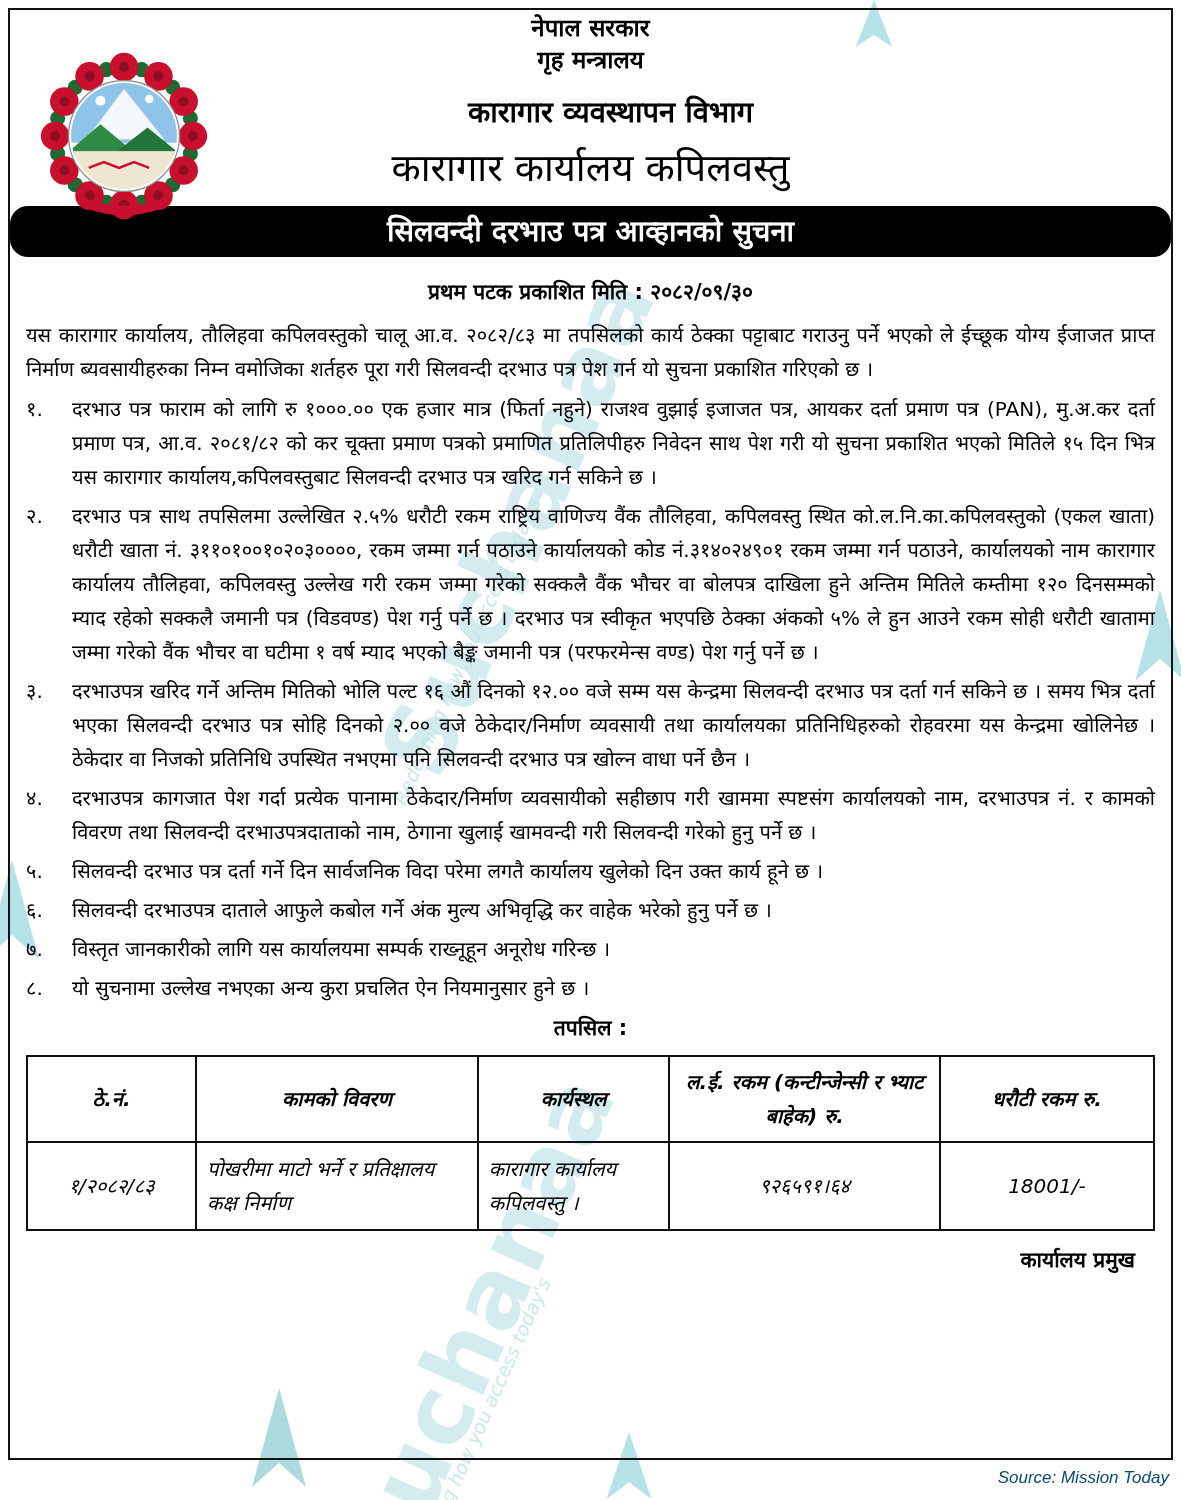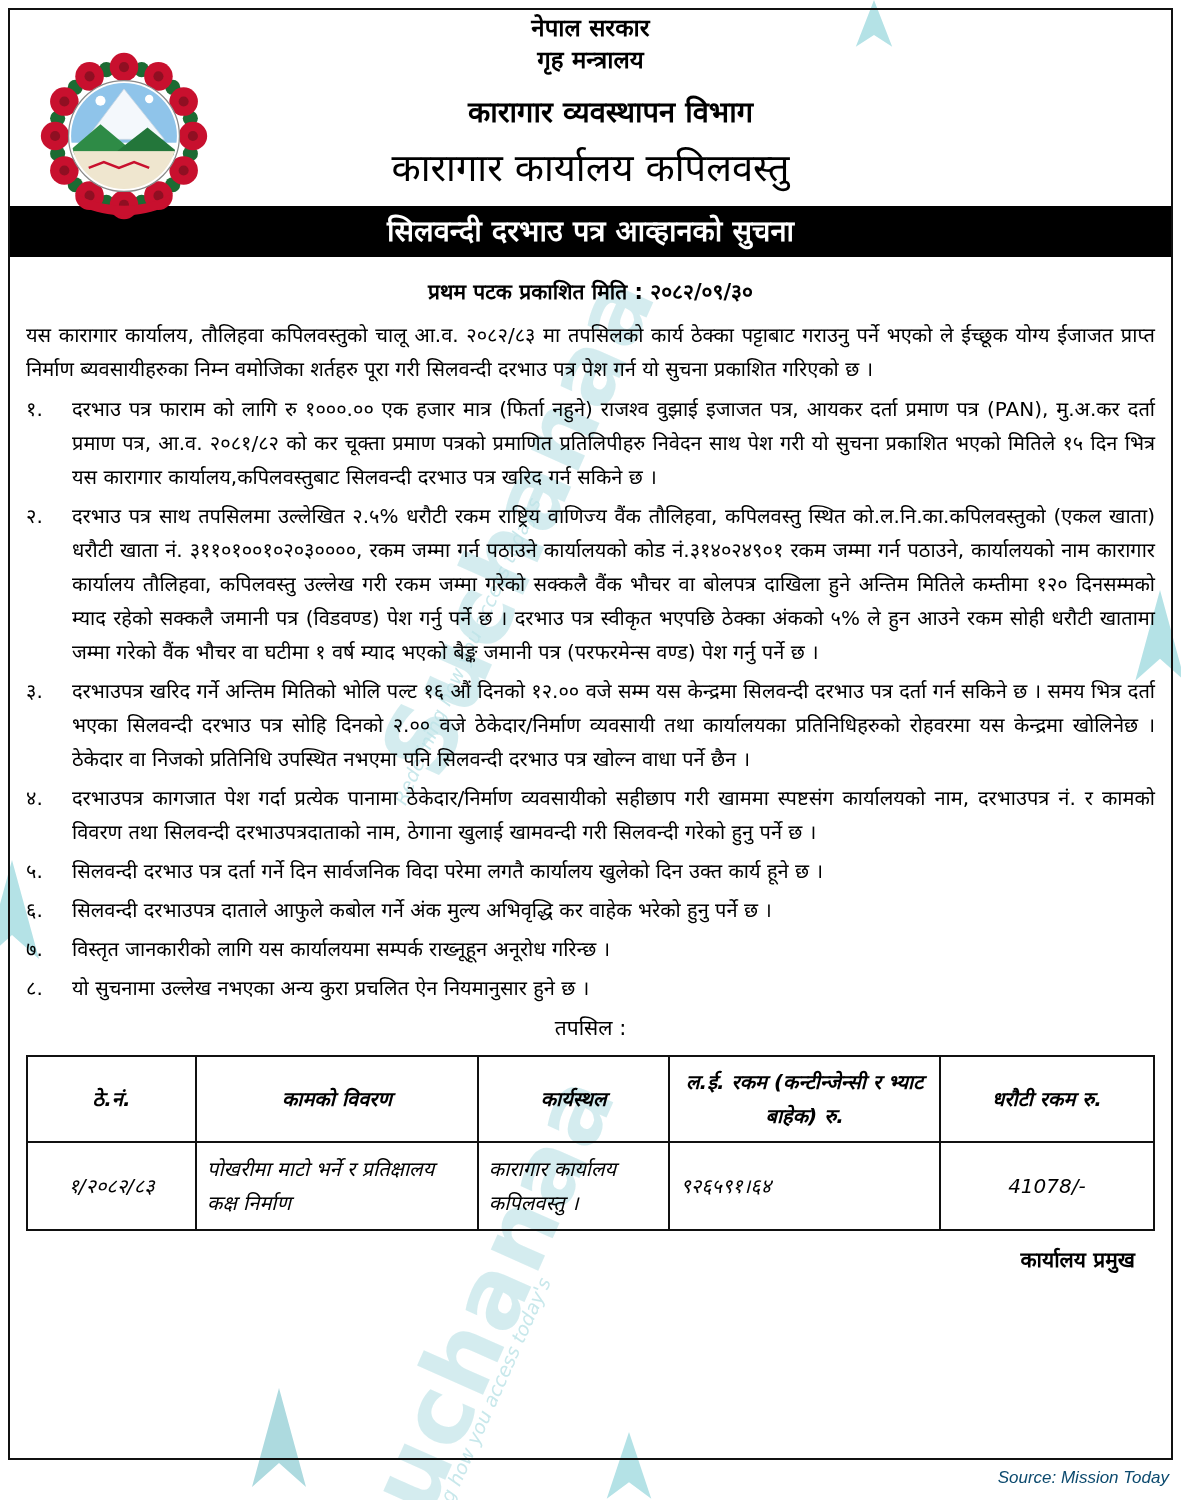--- a/index.html
+++ b/index.html
@@ -27,43 +27,43 @@
   }
   .header-block { position:relative; text-align:center; padding-top:2px; }
   .emblem { position:absolute; left:30px; top:42px; width:168px; height:168px; }
   .h-gov   { font-size:24px; font-weight:bold; line-height:1.35; }
   .h-min   { font-size:24px; font-weight:bold; line-height:1.35; }
   .h-dept  { font-size:29px; font-weight:bold; margin-top:14px;margin-left:40px; }
   .h-office{ font-size:38px; font-weight:normal; margin-top:10px; }
   .h-addr  { font-size:22px; font-weight:bold; margin-top:10px; }
   .banner {
     margin-top:14px; background:#000; color:#fff; text-align:center;
-    font-size:29px; font-weight:bold; padding:8px 7px; line-height:1.2;
+    font-size:29px; font-weight:bold; padding:8px 7px; line-height:1.2;border-radius:18px;
   }
   .body-block { padding:10px 16px 0 16px; font-size:20px; line-height:1.7; }
   .published { text-align:center; font-weight:bold; font-size:21px; margin:8px 0 8px 0; }
   .intro { text-align:justify; font-weight:500; }
   .list { margin-top:6px; }
   .list-item { display:flex; margin-bottom:5px; }
   .list-item .num { width:46px; flex:0 0 46px; font-weight:500; }
   .list-item .txt { flex:1; text-align:justify; font-weight:500; }
-  .schedule { text-align:center; font-weight:normal; font-size:21px; margin:6px 0 8px 0; }
+  .schedule { text-align:center; font-weight:bold; font-size:21px; margin:6px 0 8px 0; }
   table.tender {
     width:100%; border-collapse:collapse; background:transparent;
     font-size:20px;
     font-style:italic;
   }
   table.tender th, table.tender td {
     border:2px solid #111; padding:8px 10px; vertical-align:middle;
   }
   table.tender th { font-weight:bold; text-align:center; height:78px; }
   td.c-sn   { text-align:center; width:15%; }
   td.c-work { text-align:left;   width:25%; }
   td.c-site { text-align:left;   width:17%; }
-  td.c-amt  { width:24%; }
+  td.c-amt  { text-align:center; width:24%; }
   td.c-dep  { text-align:center; width:19%; }
   table.tender td { height:88px; }
   .signature { text-align:right; font-weight:bold; font-size:21px; padding:12px 20px 0 0; }
   .source {
     position:absolute; right:12px; top:1468px; z-index:2;
     font-size:17px; font-style:italic; color:#0c4a6e;
     font-family:"Liberation Sans", sans-serif;
   }
 </style>
 </head>
@@ -221,21 +221,21 @@
           <th>ल.ई. रकम (कन्टीन्जेन्सी र भ्याट बाहेक) रु.</th>
           <th>धरौटी रकम रु.</th>
         </tr>
       </thead>
       <tbody>
         <tr>
           <td class="c-sn">१/२०८२/८३</td>
           <td class="c-work">पोखरीमा माटो भर्ने र प्रतिक्षालय कक्ष निर्माण</td>
           <td class="c-site">कारागार कार्यालय कपिलवस्तु ।</td>
           <td class="c-amt">९२६५९१।६४</td>
-          <td class="c-dep">41078/-</td>
+          <td class="c-dep">18001/-</td>
         </tr>
       </tbody>
     </table>
 
     <div class="signature">कार्यालय प्रमुख</div>
   </div>
 </div>
 
 <div class="source">Source: Mission Today</div>
 

